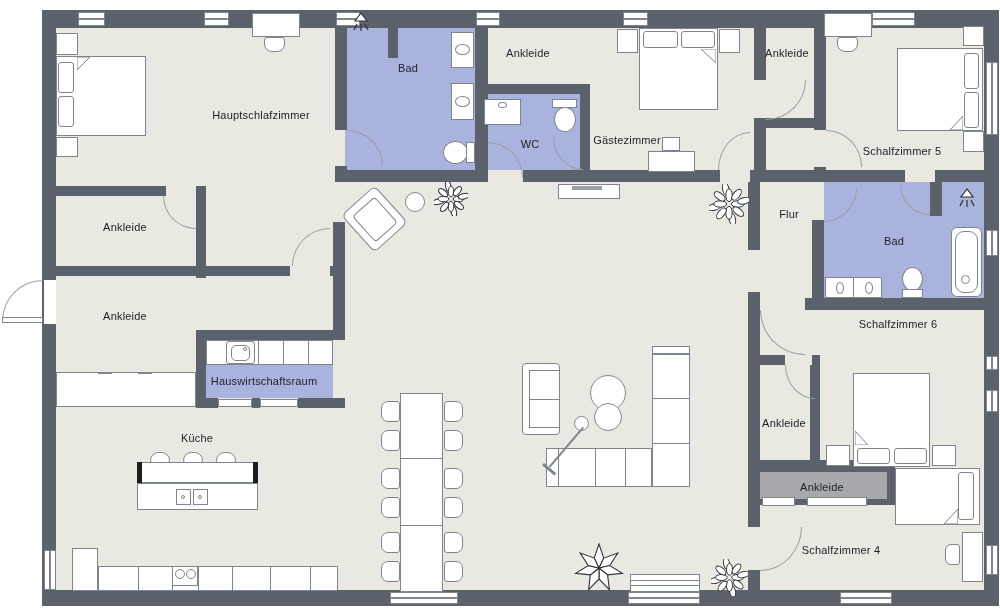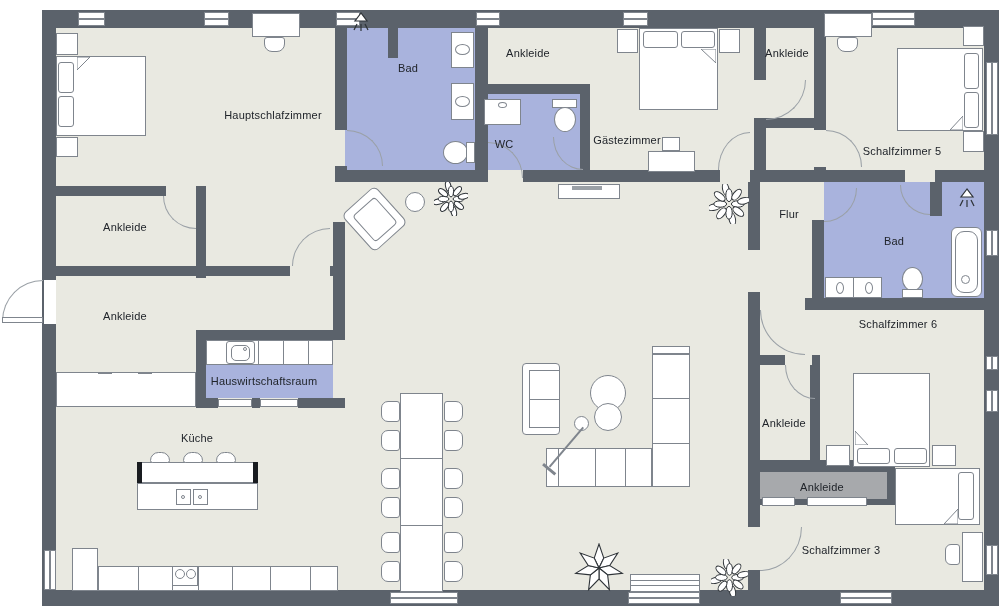--- a/index.html
+++ b/index.html
@@ -318,30 +318,30 @@
       <svg xmlns="http://www.w3.org/2000/svg" width="50" height="50" viewBox="0 0 50 50">
         <polygon points="25,25 20.2,15.1 25.0,1.0 29.8,15.1" fill="#ffffff" stroke="#2e3338" stroke-width="1.1"></polygon>
         <polygon points="25,25 29.8,15.1 43.8,10.0 35.7,22.6" fill="#ffffff" stroke="#2e3338" stroke-width="1.1"></polygon>
         <polygon points="25,25 35.7,22.5 48.4,30.3 33.6,31.9" fill="#ffffff" stroke="#2e3338" stroke-width="1.1"></polygon>
         <polygon points="25,25 33.6,31.8 35.4,46.6 25.0,36.0" fill="#ffffff" stroke="#2e3338" stroke-width="1.1"></polygon>
         <polygon points="25,25 25.0,36.0 14.6,46.6 16.4,31.8" fill="#ffffff" stroke="#2e3338" stroke-width="1.1"></polygon>
         <polygon points="25,25 16.4,31.9 1.6,30.3 14.3,22.5" fill="#ffffff" stroke="#2e3338" stroke-width="1.1"></polygon>
         <polygon points="25,25 14.3,22.6 6.2,10.0 20.2,15.1" fill="#ffffff" stroke="#2e3338" stroke-width="1.1"></polygon>
       </svg>
     </div>
-    <div class="label" style="left: 261px; top: 115px; color: rgb(32, 36, 42); margin-left: 12px;">Hauptschlafzimmer</div>
+    <div class="label" style="left: 261px; top: 115px; color: rgb(32, 36, 42);">Hauptschlafzimmer</div>
     <div class="label" style="left: 125px; top: 227px; color: rgb(32, 36, 42);">Ankleide</div>
     <div class="label" style="left: 125px; top: 316px; color: rgb(32, 36, 42);">Ankleide</div>
     <div class="label" style="left: 264px; top: 381px; color: rgb(32, 36, 42);">Hauswirtschaftsraum</div>
     <div class="label" style="left: 197px; top: 438px; color: rgb(32, 36, 42);">Küche</div>
     <div class="label" style="left: 408px; top: 68px; color: rgb(32, 36, 42);">Bad</div>
     <div class="label" style="left: 528px; top: 53px; color: rgb(32, 36, 42);">Ankleide</div>
-    <div class="label" style="left: 504px; top: 144px; color: rgb(32, 36, 42);">WC</div>
+    <div class="label" style="left: 530px; top: 144px; color: rgb(32, 36, 42);">WC</div>
     <div class="label" style="left: 627px; top: 140px; color: rgb(32, 36, 42);">Gästezimmer</div>
     <div class="label" style="left: 787px; top: 53px; color: rgb(32, 36, 42);">Ankleide</div>
     <div class="label" style="left: 902px; top: 151px; color: rgb(32, 36, 42);">Schalfzimmer 5</div>
     <div class="label" style="left: 789px; top: 214px; color: rgb(32, 36, 42);">Flur</div>
     <div class="label" style="left: 894px; top: 241px; color: rgb(32, 36, 42);">Bad</div>
     <div class="label" style="left: 898px; top: 324px; color: rgb(32, 36, 42);">Schalfzimmer 6</div>
     <div class="label" style="left: 784px; top: 423px; color: rgb(32, 36, 42);">Ankleide</div>
     <div class="label" style="left: 822px; top: 487px; color: rgb(32, 36, 42);">Ankleide</div>
-    <div class="label" style="left: 841px; top: 550px; color: rgb(32, 36, 42);">Schalfzimmer 3</div>
+    <div class="label" style="left: 841px; top: 550px; color: rgb(32, 36, 42);">Schalfzimmer 4</div>
   </div>
 
 </body></html>

